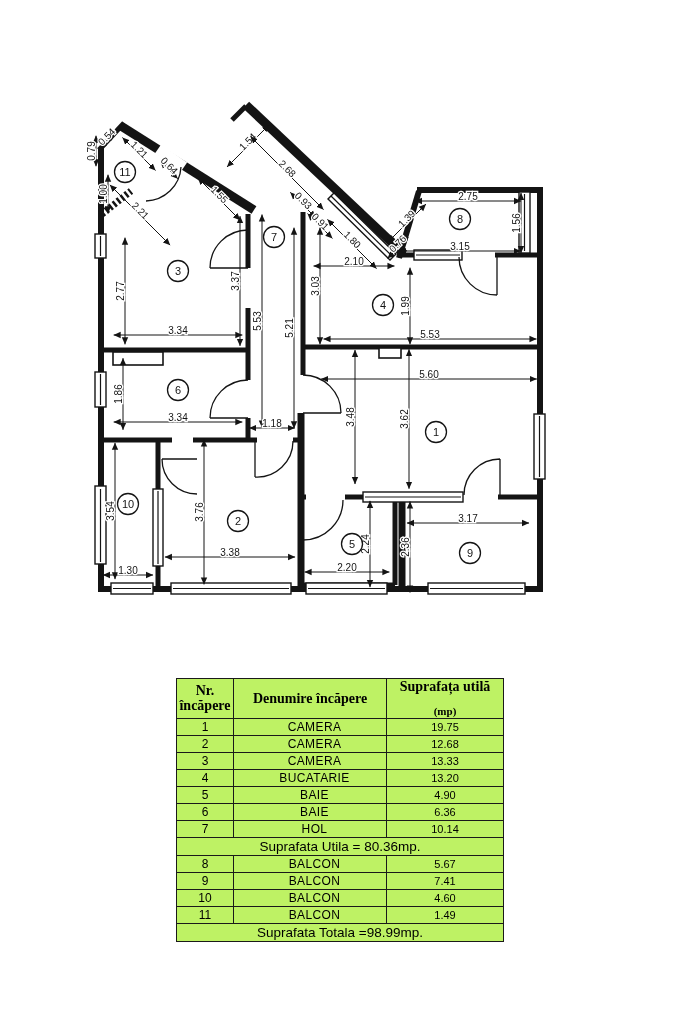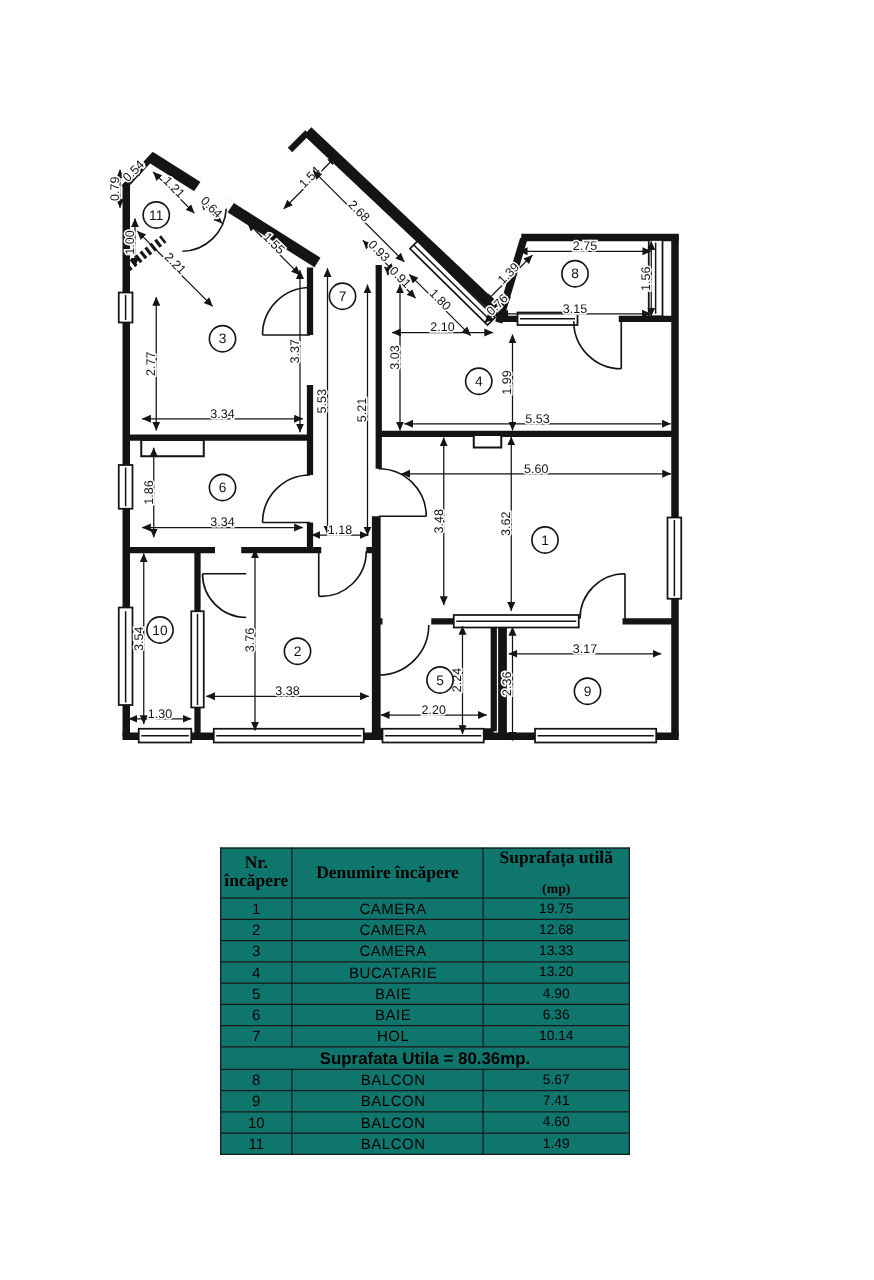--- a/index.html
+++ b/index.html
@@ -3,30 +3,30 @@
 <meta charset="utf-8">
 <style>
   html,body{margin:0;padding:0;background:#fff;}
   .page{position:relative;width:699px;height:1024px;background:#fff;overflow:hidden;
         font-family:"Liberation Sans",sans-serif;}
   svg.plan{position:absolute;left:0;top:0;}
   .dim-text{font:10px "Liberation Sans",sans-serif;fill:#141414;text-anchor:middle;
             stroke:#ffffff;stroke-width:2.6px;paint-order:stroke;}
   .room-num{font:11px "Liberation Sans",sans-serif;fill:#141414;text-anchor:middle;}
   .areas-table{position:absolute;left:176px;top:678px;width:327px;border-collapse:collapse;
-               table-layout:fixed;background:#0f766e;}
+               table-layout:fixed;background:#bef264;}
   .areas-table th,.areas-table td{border:1.6px solid #1a1a1a;padding:0;overflow:hidden;}
   .areas-table th{height:36px;font-family:"Liberation Serif",serif;font-weight:bold;
                   font-size:14px;text-align:center;vertical-align:middle;line-height:1.08;}
   .areas-table th .mp{font-size:11px;margin-top:12px;}
   .areas-table td{height:16px;font-size:12px;vertical-align:middle;}
   td.c1{text-align:center;}
   td.c2{text-align:center;padding-left:9px;letter-spacing:.4px;}
   td.c3{text-align:center;font-size:11px;}
-  td.total{text-align:center;font-weight:bold;font-size:13.5px;height:17px;
+  td.total{text-align:center;font-weight:normal;font-size:13.5px;height:17px;
            font-family:"Liberation Sans",sans-serif;}
 </style>
 </head>
 <body>
 
 <div class="page">
 
   <svg id="plan-svg" class="plan" width="699" height="660" viewBox="0 0 699 660">
     <defs>
       <marker id="arr" markerWidth="8" markerHeight="8" refX="7" refY="4" orient="auto-start-reverse" markerUnits="userSpaceOnUse">
@@ -297,16 +297,19 @@
         <tr>
           <td class="c1">10</td>
           <td class="c2">BALCON</td>
           <td class="c3">4.60</td>
         </tr>
         <tr>
           <td class="c1">11</td>
           <td class="c2">BALCON</td>
           <td class="c3">1.49</td>
         </tr>
+        <tr>
+          <td colspan="3" class="total">Suprafata Totala =98.99mp.</td>
+        </tr>
       </tbody>
   </table>
 
 </div>
 
 </body></html>

